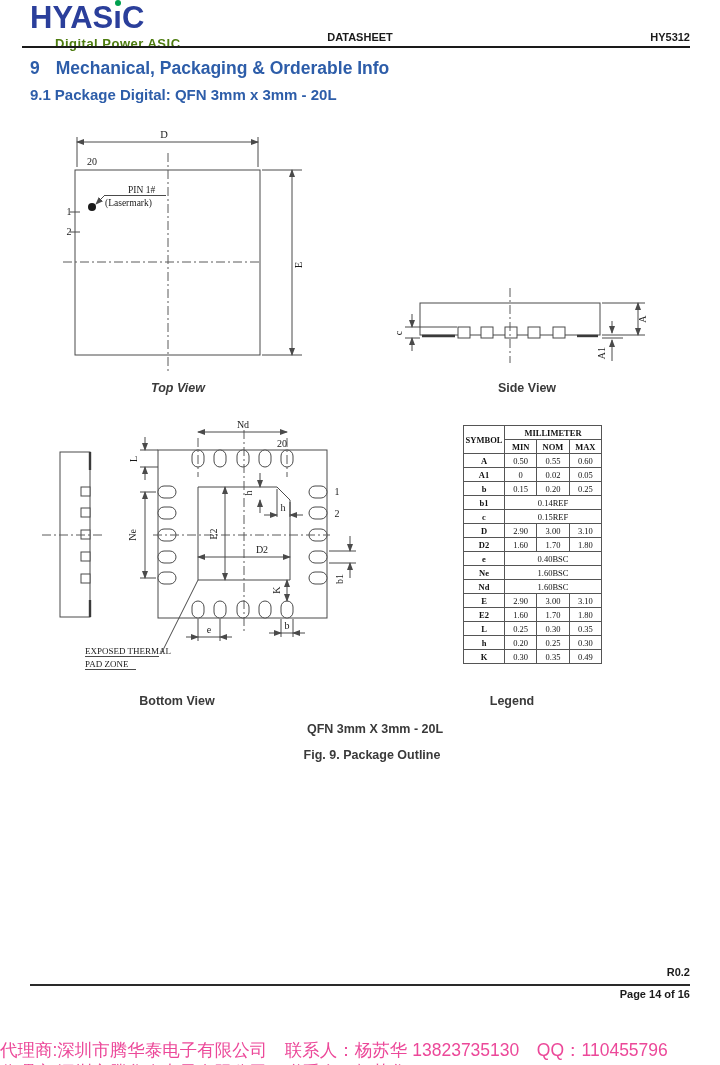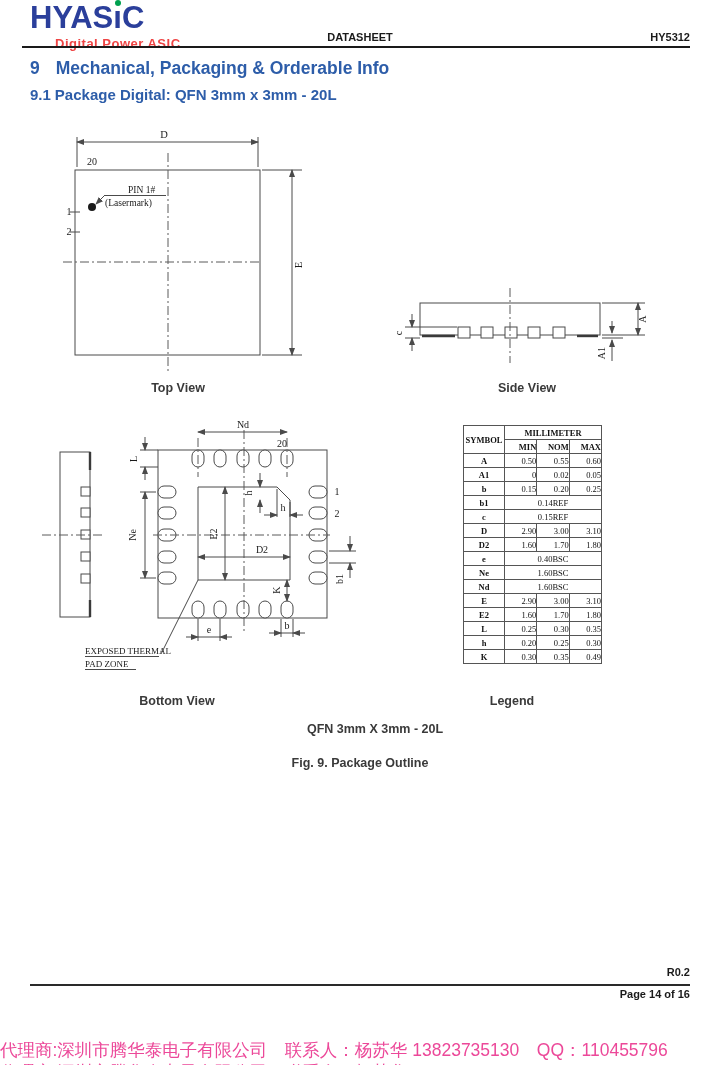--- a/index.html
+++ b/index.html
@@ -5,55 +5,55 @@
   html,body{margin:0;padding:0;}
   .page{position:relative;width:720px;height:1065px;background:#ffffff;overflow:hidden;
         font-family:"Liberation Sans",sans-serif;color:#1a1a1a;}
   .abs{position:absolute;}
 
   
   .logo-text{left:30px;top:2px;font-size:31px;font-weight:bold;color:#2b3f9b;letter-spacing:0px;line-height:1;}
   .logo-i{position:relative;}
   .logo-i .dot{position:absolute;left:50%;transform:translateX(-50%);top:0px;width:6px;height:6px;
                border-radius:50%;background:#00a04f;}
-  .logo-sub{left:55px;top:36px;font-size:13px;font-weight:bold;color:#ef4444;letter-spacing:0.5px;}
+  .logo-sub{left:55px;top:36px;font-size:13px;font-weight:bold;color:#4d7c0f;letter-spacing:0.5px;}
   .doc-type{left:280px;top:31px;width:160px;text-align:center;font-size:11px;font-weight:bold;}
   .part-no{right:30px;top:31px;font-size:11px;font-weight:bold;}
   .header-rule{left:22px;top:46px;width:668px;height:2px;background:#1a1a1a;}
 
   
   .h1-row{left:30px;top:58px;display:flex;gap:16px;font-size:17.5px;font-weight:bold;color:#2d5da9;}
   .h2-row{left:30px;top:86px;display:flex;gap:4px;font-size:15px;font-weight:bold;color:#2d5da9;}
 
   
   .cap{font-size:12.5px;font-weight:600;color:#3a3a3a;text-align:center;}
-  .cap-top{left:128px;top:381px;width:100px;}
+  .cap-top{left:128px;top:381px;width:100px;font-style:italic;}
   .cap-side{left:477px;top:381px;width:100px;}
   .cap-bottom{left:117px;top:694px;width:120px;}
   .cap-legend{left:452px;top:694px;width:120px;}
   .pkg-title{left:275px;top:722px;width:200px;}
-  .fig-cap{left:260px;top:748px;width:200px;margin-top:8px;}
+  .fig-cap{left:272px;top:748px;width:200px;}
 
   
   svg text{font-family:"Liberation Serif",serif;fill:#1a1a1a;}
   .geo{stroke:#4a4a4a;stroke-width:1;fill:none;}
   .geow{stroke:#4a4a4a;stroke-width:1;fill:#ffffff;}
   .thick{stroke:#3a3a3a;stroke-width:2.4;fill:none;}
   .cl{stroke:#5a5a5a;stroke-width:1;fill:none;stroke-dasharray:9 3 2 3;}
   .dim{stroke:#4a4a4a;stroke-width:1;fill:none;}
 
   
   .dim-table{left:463px;top:425px;}
   .dim-table table{border-collapse:collapse;table-layout:fixed;width:139px;
                    font-family:"Liberation Serif",serif;font-size:8.5px;color:#111;}
   .dim-table td,.dim-table th{border:1px solid #555;text-align:center;vertical-align:middle;
                               padding:0;height:13px;overflow:hidden;}
   .dim-table th{font-weight:bold;}
   .dim-table .sym{font-weight:bold;width:40px;}
-  .dim-table .v{width:33px;text-align:right;}
+  .dim-table .v{width:33px;}
   .dim-table table{border:1.5px solid #444;}
 
   
   .rev{right:30px;top:966px;font-size:11px;font-weight:600;}
   .footer-rule{left:30px;top:984px;width:660px;height:1.5px;background:#2a2a2a;}
   .page-no{right:30px;top:988px;font-size:11px;font-weight:600;}
   .footer-cn{left:0;top:1038px;width:712px;font-family:Liberation Sans, sans-serif;
              font-size:17.5px;color:#ec4899;white-space:nowrap;}
   .footer-cn2{top:1060px;}
 </style>

